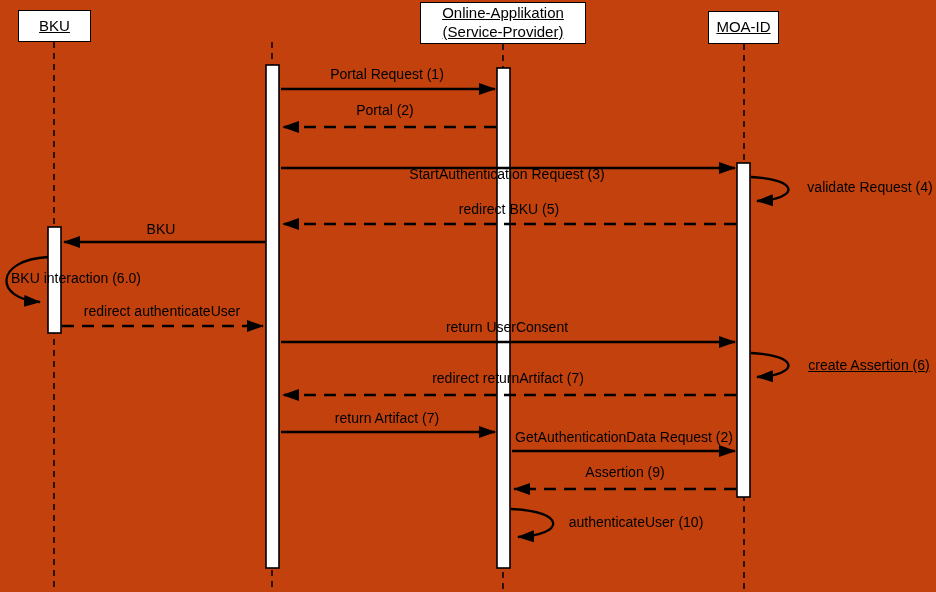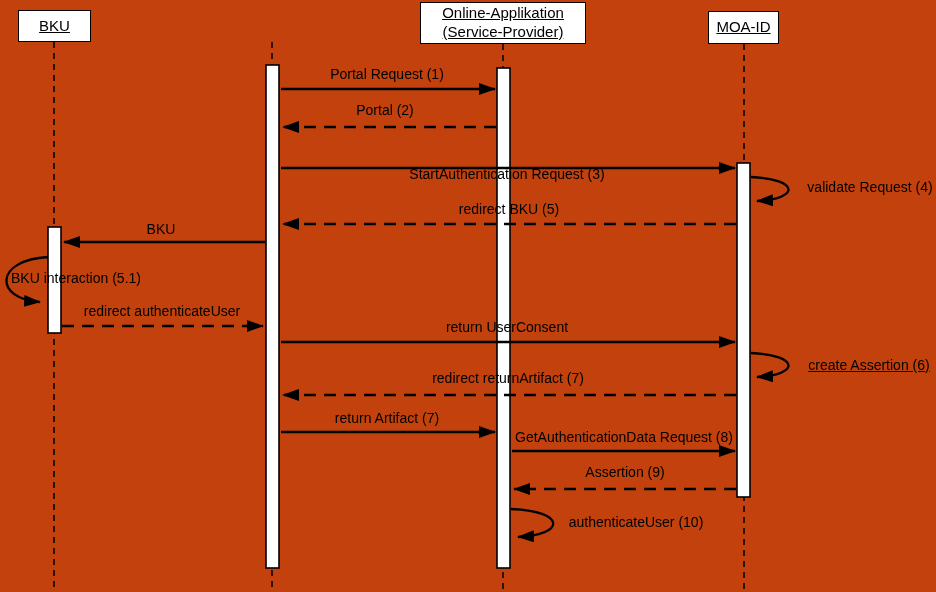--- a/index.html
+++ b/index.html
@@ -94,23 +94,23 @@
   <div class="participant" style="left:708px; top:11px; width:71px; height:33px;">
     <span>MOA-ID</span>
   </div>
 
   <div class="msg-label" style="left:387px; top:67px;">Portal Request (1)</div>
   <div class="msg-label" style="left:385px; top:103px;">Portal (2)</div>
   <div class="msg-label" style="left:507px; top:147px;margin-top:20px;">StartAuthentication Request (3)</div>
   <div class="msg-label" style="left:870px; top:180px;">validate Request (4)</div>
   <div class="msg-label" style="left:509px; top:202px;">redirect BKU (5)</div>
   <div class="msg-label" style="left:161px; top:222px;">BKU</div>
-  <div class="msg-label" style="left:76px; top:271px;">BKU interaction (5.1)</div>
+  <div class="msg-label" style="left:76px; top:271px;">BKU interaction (6.0)</div>
   <div class="msg-label" style="left:162px; top:304px;">redirect authenticateUser</div>
   <div class="msg-label" style="left:507px; top:320px;">return UserConsent</div>
   <div class="msg-label" style="left:869px; top:358px;text-decoration:underline;">create Assertion (6)</div>
   <div class="msg-label" style="left:508px; top:371px;">redirect returnArtifact (7)</div>
   <div class="msg-label" style="left:387px; top:411px;">return Artifact (7)</div>
-  <div class="msg-label" style="left:624px; top:430px;">GetAuthenticationData Request (8)</div>
+  <div class="msg-label" style="left:624px; top:430px;">GetAuthenticationData Request (2)</div>
   <div class="msg-label" style="left:625px; top:465px;text-align:right;">Assertion (9)</div>
   <div class="msg-label" style="left:636px; top:515px;">authenticateUser (10)</div>
 
 </div>
 
 </body></html>

